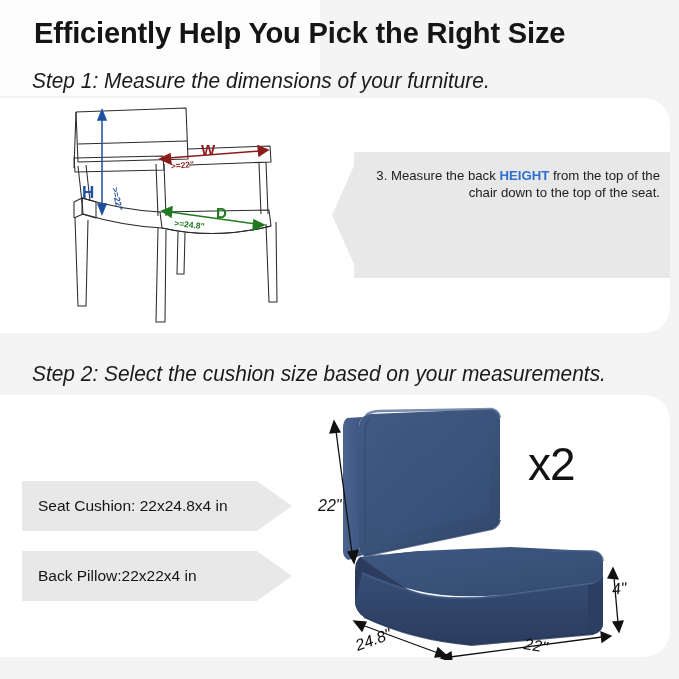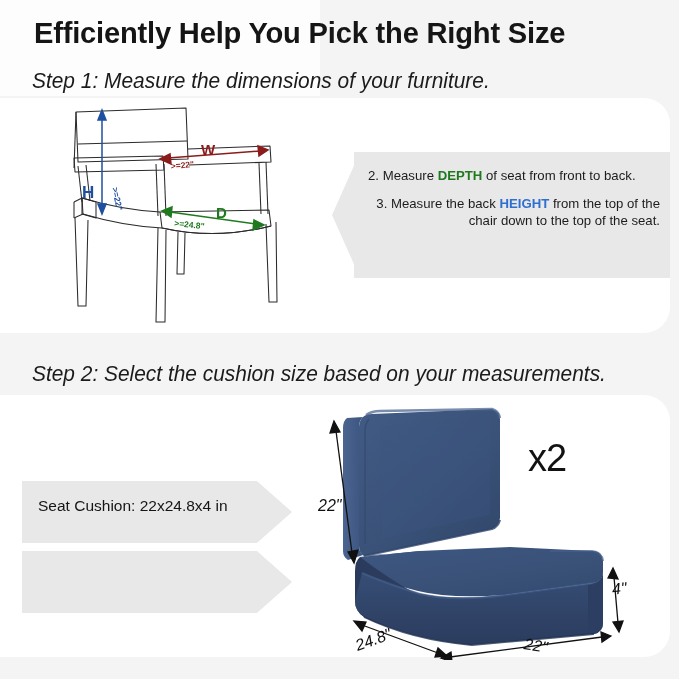--- a/index.html
+++ b/index.html
@@ -114,21 +114,21 @@
   }
   #instructions-list li:last-child { margin-bottom: 0; text-align: right; }
   .kw-width  { color: #8c1b1b; font-weight: bold; }
   .kw-depth  { color: #1f7a1f; font-weight: bold; }
   .kw-height { color: #2e6fd0; font-weight: bold; }
 
   
   .tag-callout {
     position: absolute;
     z-index: 5;
-    height: 62px;
+    height: 50px;
     width: 270px;
   }
   .tag-callout .tag-bg {
     position: absolute;
     inset: 0;
     background: #e8e8e8;
     clip-path: polygon(0% 0%, 87% 0%, 100% 50%, 87% 100%, 0% 100%);
   }
   .tag-callout .tag-label {
     position: absolute;
@@ -147,21 +147,21 @@
     position: absolute;
     left: 300px; top: 405px;
     z-index: 5;
   }
 
   
   #multiplier-label {
     position: absolute;
     left: 528px; top: 437px;
     z-index: 6;
-    font-size: 38px;
+    font-size: 46px;
     color: #121212;
     letter-spacing: -1px;
   }
 
   
   .dim-label {
     position: absolute;
     z-index: 6;
     font-size: 16px;
     font-style: italic;
@@ -251,41 +251,38 @@
     <polygon points="226,119 216,114 215,124"></polygon>
   </g>
   <text x="178" y="112" font-family="Liberation Sans, sans-serif" font-size="15" font-weight="bold" fill="#1f7a1f">D</text>
   <text x="136" y="120" font-family="Liberation Sans, sans-serif" font-size="8.5" font-weight="bold" fill="#1f7a1f" transform="rotate(6 136 120)">&gt;=24.8"</text>
 </svg>
 
 <div id="instructions-callout">
   <div class="callout-bg"></div>
   <ul id="instructions-list">
     <li>
-      <span>2.</span>
-      <span>Measure </span><span class="kw-depth">DEPTH</span><span> of seat from front to back.</span>
-    </li>
-    <li>
       <span>3.</span>
       <span>Measure the back </span><span class="kw-height">HEIGHT</span><span> from the top of the chair down to the top of the seat.</span>
     </li>
   </ul>
 </div>
 
 <div id="step2-heading" class="step-heading">Step 2: Select the cushion size based on your measurements.</div>
 
 <div id="panel-step2" class="white-panel"></div>
 
 <div id="tag-seat-cushion" class="tag-callout">
   <div class="tag-bg"></div>
   <div class="tag-label">Seat Cushion: 22x24.8x4 in</div>
 </div>
 
 <div id="tag-back-pillow" class="tag-callout">
   <div class="tag-bg"></div>
+  <div class="tag-label">Back Pillow:22x22x4 in</div>
 </div>
 
 <svg id="cushion-illustration" width="380" height="255" viewBox="0 0 380 255">
   <defs>
     <linearGradient id="gradBack" x1="0" y1="0" x2="1" y2="1">
       <stop offset="0%" stop-color="#44five"></stop>
     </linearGradient>
     <linearGradient id="gBackFace" x1="0.1" y1="0" x2="0.95" y2="1">
       <stop offset="0%" stop-color="#415a84"></stop>
       <stop offset="55%" stop-color="#3a5278"></stop>

